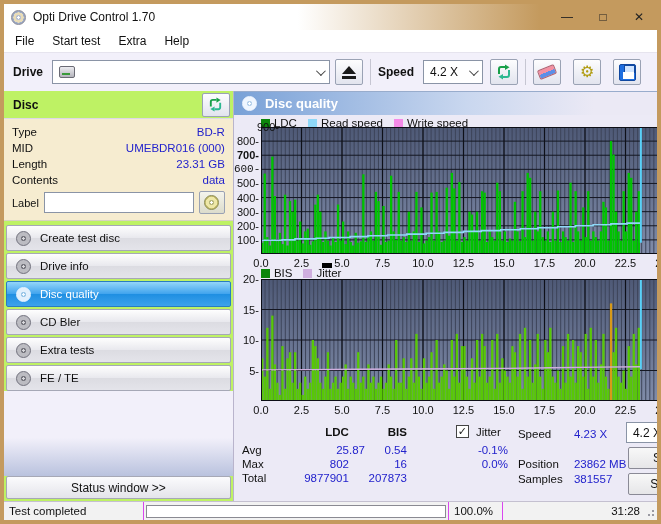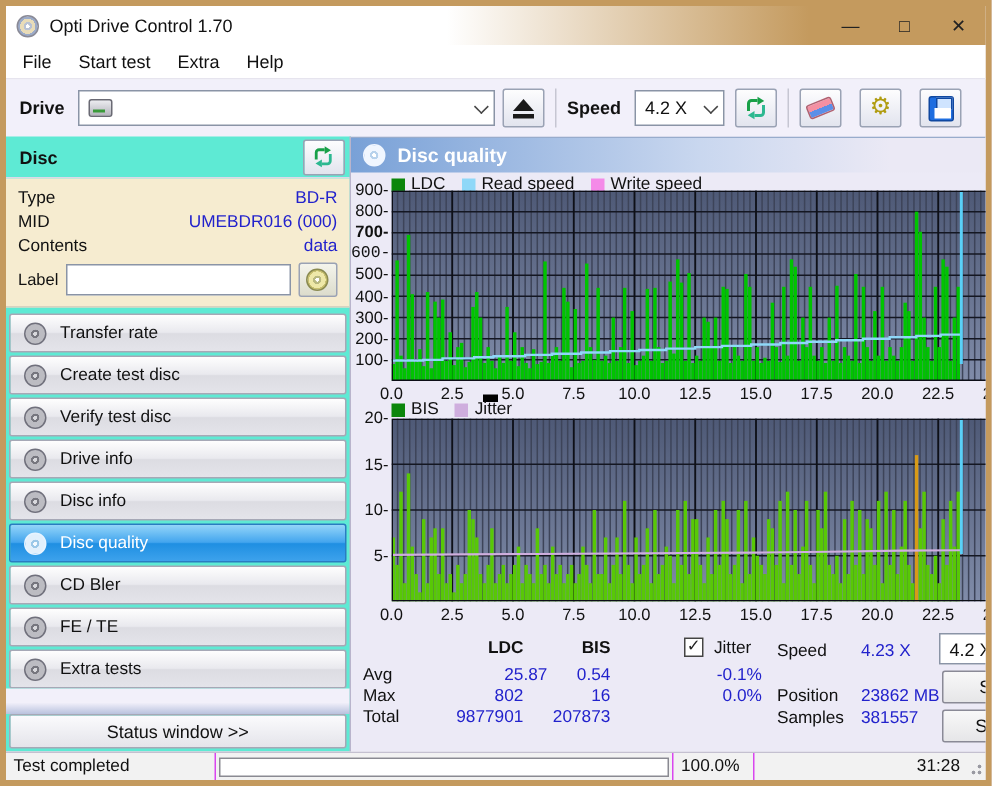--- a/index.html
+++ b/index.html
@@ -30,21 +30,21 @@
   .eject-ico{display:flex;flex-direction:column;align-items:center}
   .eject-tri{width:0;height:0;border-left:7px solid transparent;border-right:7px solid transparent;border-bottom:8px solid #1a1a1a}
   .eject-bar{width:14px;height:3px;background:#1a1a1a;margin-top:2px}
   .eraser{width:18px;height:10px;background:linear-gradient(#f490a2 50%,#5b8fe8 50%);transform:rotate(-22deg);border-radius:2px;border:1px solid #b06070}
   .gear{font-size:16px;color:#b09c10;line-height:1}
   .floppy{width:17px;height:17px;background:#1e6ee0;border:1px solid #1048a0;border-radius:2px;position:relative}
   .floppy:before{content:"";position:absolute;left:4px;top:0;width:9px;height:6px;background:#cfe4ff;border:1px solid #1048a0}
   .floppy:after{content:"";position:absolute;left:3px;bottom:1px;width:11px;height:7px;background:#ffffff}
   
   .body{flex:1;display:flex;min-height:0}
-  .sidebar{flex:0 0 158px;display:flex;flex-direction:column;background:#5eead4;border-right:1px solid #b9b4cc}
+  .sidebar{flex:0 0 158px;display:flex;flex-direction:column;background:#bef264;border-right:1px solid #b9b4cc}
   .disc-header{flex:0 0 28px;display:flex;align-items:center;padding:0 3px 0 9px;font-weight:bold;font-size:12px;border-bottom:1px solid #dcd8e8}
   .disc-refresh{margin-left:auto;width:28px;height:24px}
   .disc-info{background:#f6ecd0;border-bottom:1px solid #d8d2c0;padding:5px 8px 6px 8px}
   .info-row{display:flex;height:16px;align-items:center;font-size:11.5px}
   .info-row .val{margin-left:auto;color:#2222cc}
   .label-row{display:flex;align-items:center;gap:5px;margin-top:3px}
   .label-input{flex:1;height:21px;border:1px solid #8a94a6;background:#fff;font:inherit;padding:0 3px}
   .cd-btn{width:26px;height:23px;border:1px solid #9aa2b4;background:linear-gradient(#f4f4ec,#dcdccc);display:flex;align-items:center;justify-content:center;border-radius:2px}
   .cd-gold{width:15px;height:15px;border-radius:50%;border:1px solid #8a8a50;background:radial-gradient(circle,#fff 0 13%,#b8b880 14% 30%,#eee8a8 31% 60%,#c8c070 61% 100%)}
   .nav{padding:4px 2px 0 2px;display:flex;flex-direction:column;gap:2px}
@@ -165,67 +165,59 @@
       <div class="disc-info" id="disc-info">
         <div class="info-row">
             <span>Type</span>
             <span class="val">BD-R</span>
           </div>
           <div class="info-row">
             <span>MID</span>
             <span class="val">UMEBDR016 (000)</span>
           </div>
           <div class="info-row">
+            <span>Length</span>
+            <span class="val">23.31 GB</span>
+          </div>
+          <div class="info-row">
             <span>Contents</span>
             <span class="val">data</span>
           </div>
           <div class="label-row" id="label-row">
           <span>Label</span>
           <input class="label-input" value="" style="">
           <span class="cd-btn">
               <span class="cd-gold"></span>
             </span>
         </div>
       </div>
       <div class="nav" id="nav">
           <div class="nav-btn">
             <span class="disc-ico"></span>
-            <span>Transfer rate</span>
-          </div>
-          <div class="nav-btn">
-            <span class="disc-ico"></span>
             <span>Create test disc</span>
           </div>
           <div class="nav-btn">
             <span class="disc-ico"></span>
-            <span>Verify test disc</span>
-          </div>
-          <div class="nav-btn">
-            <span class="disc-ico"></span>
             <span>Drive info</span>
-          </div>
-          <div class="nav-btn">
-            <span class="disc-ico"></span>
-            <span>Disc info</span>
           </div>
           <div class="nav-btn selected">
             <span class="disc-ico"></span>
             <span>Disc quality</span>
           </div>
           <div class="nav-btn">
             <span class="disc-ico"></span>
             <span>CD Bler</span>
           </div>
           <div class="nav-btn">
             <span class="disc-ico"></span>
-            <span>FE / TE</span>
+            <span>Extra tests</span>
           </div>
           <div class="nav-btn">
             <span class="disc-ico"></span>
-            <span>Extra tests</span>
+            <span>FE / TE</span>
           </div>
         </div>
       <div class="sidebar-fade"></div>
       <div class="status-btn">Status window &gt;&gt;</div>
     </div>
 
     <div class="main" id="main">
       <div class="main-header">
         <span class="hdr-disc"></span>
         <span>Disc quality</span>
@@ -517,21 +509,21 @@
           <rect x="366.6" y="45.9" width="2.3" height="81.1" fill="#00c400"></rect>
           <rect x="369.1" y="50.8" width="2.3" height="76.2" fill="#00c400"></rect>
           <rect x="371.6" y="113.6" width="2.3" height="13.4" fill="#00c400"></rect>
           <rect x="374.1" y="84.7" width="2.3" height="42.3" fill="#00c400"></rect>
           <rect x="376.7" y="64.2" width="2.3" height="62.8" fill="#00c400"></rect>
           <path d="M 0.0 113.3 L 21.1 113.3 L 21.1 112.9 L 34.0 112.9 L 34.0 111.9 L 55.1 111.9 L 55.1 111.2 L 68.0 111.2 L 68.0 110.5 L 89.1 110.5 L 89.1 109.6 L 106.9 109.6 L 106.9 108.8 L 126.4 108.8 L 126.4 108.0 L 145.8 108.0 L 145.8 107.1 L 165.2 107.1 L 165.2 106.3 L 183.1 106.3 L 183.1 105.4 L 202.5 105.4 L 202.5 104.4 L 220.3 104.4 L 220.3 103.6 L 239.8 103.6 L 239.8 102.7 L 259.2 102.7 L 259.2 101.7 L 277.0 101.7 L 277.0 100.8 L 296.5 100.8 L 296.5 99.8 L 314.3 99.8 L 314.3 98.8 L 332.1 98.8 L 332.1 97.8 L 349.9 97.8 L 349.9 96.9 L 366.1 96.9 L 366.1 96.1 L 379.1 96.1 L 379.1 95.4" fill="none" stroke="#8fd8f8" stroke-width="1.6"></path>
           <line x1="379.89" y1="0" x2="379.89" y2="115.71111111111111" stroke="#5ad0f8" stroke-width="2"></line>
           <rect x="0.5" y="0.5" width="404" height="126" fill="none" stroke="#0c0e16"></rect>
         </svg>
       <div id="yl1">
-          <div class="ylab" style="top: 30px;">900</div>
+          <div class="ylab" style="top: 30px; margin-left: 20px;">900</div>
           <div class="ylab" style="top: 44.1111px;">800</div>
           <div class="ylab" style="top: 58.2222px; font-weight: bold;">700</div>
           <div class="ylab" style="top: 72.3333px; font-family: Liberation Mono, monospace;">600</div>
           <div class="ylab" style="top: 86.4444px;">500</div>
           <div class="ylab" style="top: 100.556px;">400</div>
           <div class="ylab" style="top: 114.667px;">300</div>
           <div class="ylab" style="top: 128.778px;">200</div>
           <div class="ylab" style="top: 142.889px;">100</div>
         </div>
       <div id="yr1"></div>

